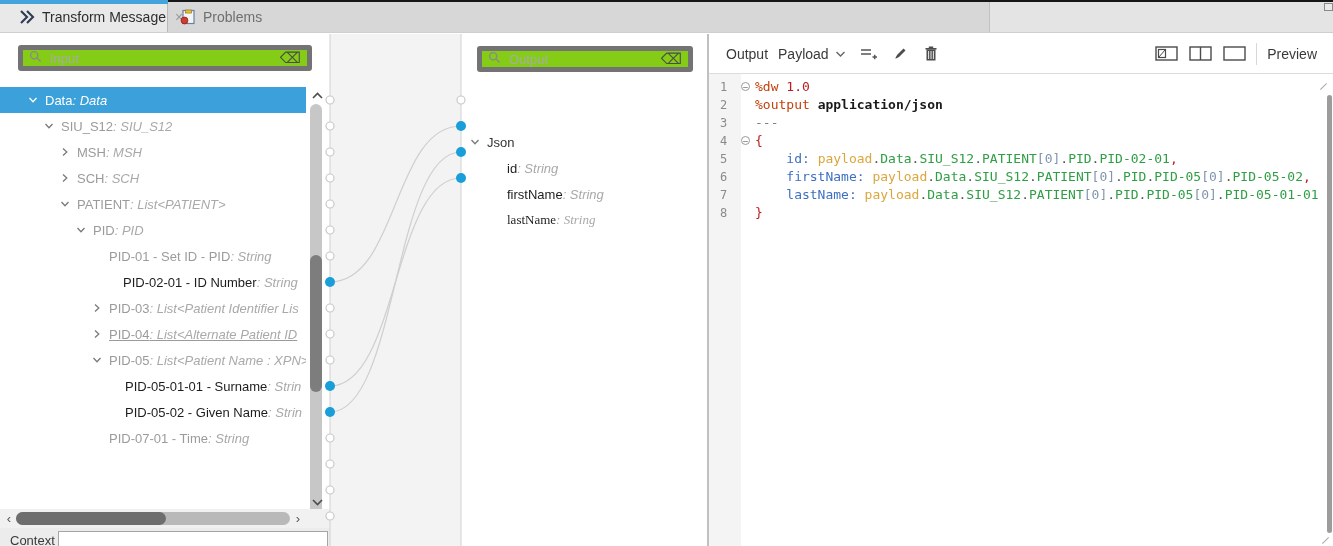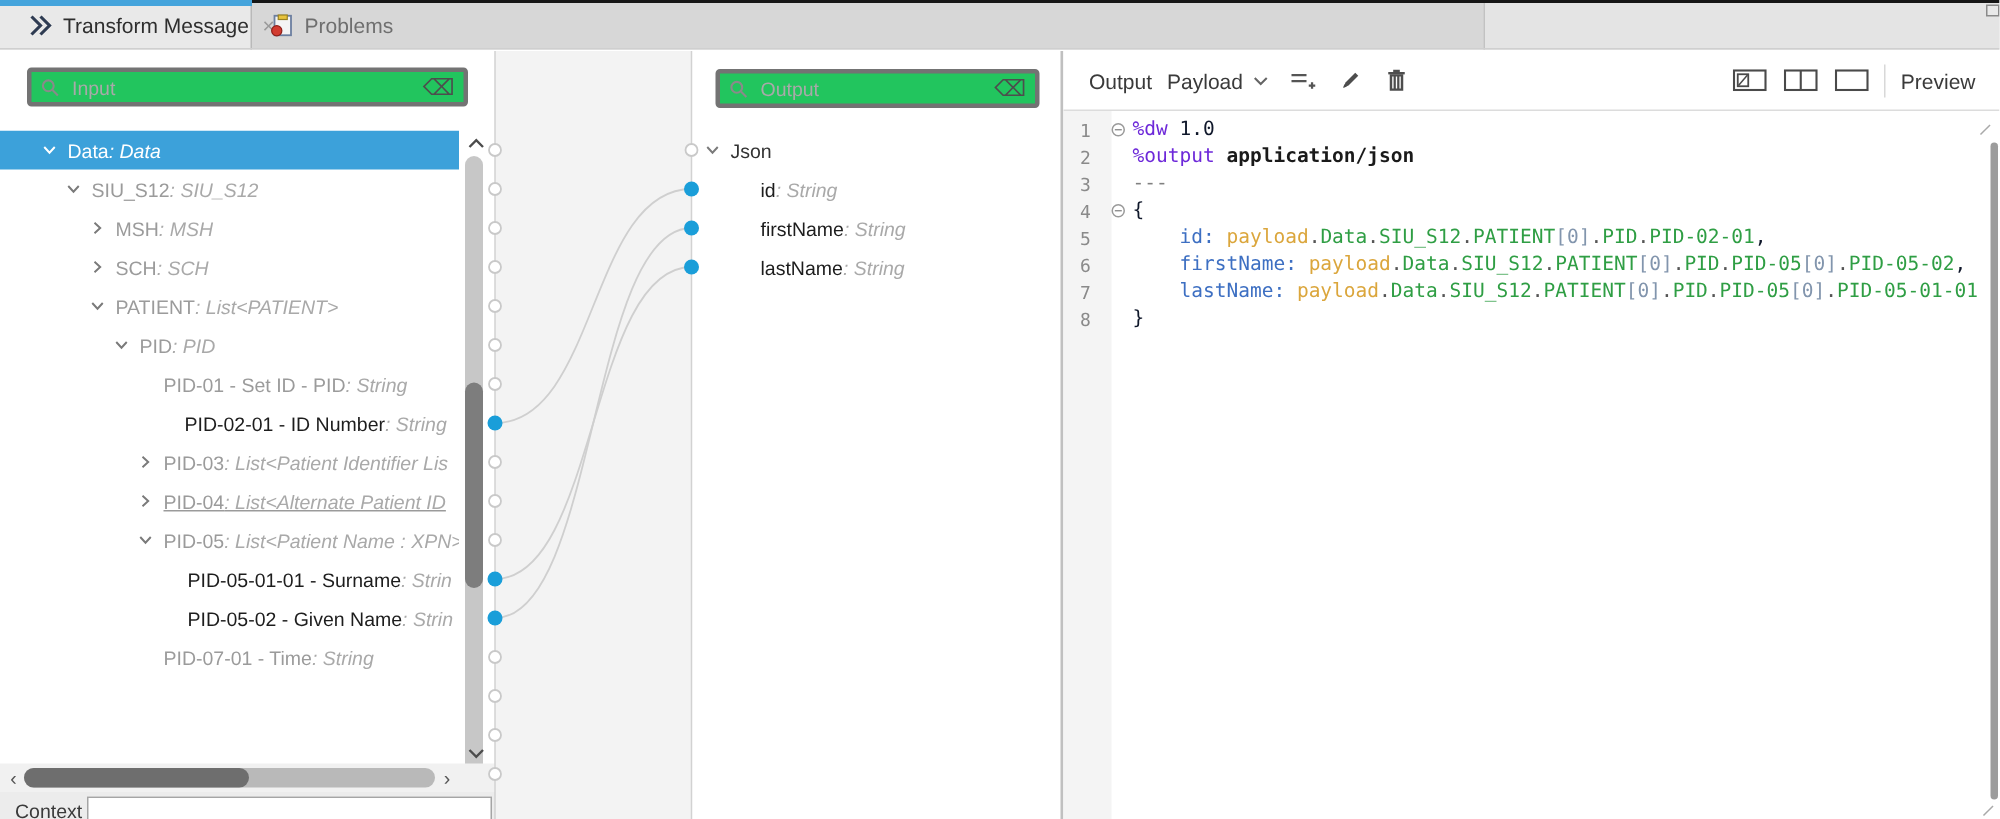--- a/index.html
+++ b/index.html
@@ -21,22 +21,22 @@
   .tabbar .rsection{position:absolute;left:989px;top:2px;width:344px;height:31px;background:#e4e4e4;border-left:1px solid #c2c2c2;}
   .mini-win{position:absolute;left:1324px;top:3px;width:7px;height:6px;border:1px solid #8a8a8a;background:#e9e9e9;}
   .tabbar .bottomline{position:absolute;left:0;top:32px;width:1333px;height:1px;background:#cfcfcf;}
   
   .panel-input{position:absolute;left:0;top:34px;width:330px;height:512px;background:#ffffff;}
   .canvasbg{position:absolute;left:330px;top:34px;width:131px;height:512px;background:#f3f3f3;}
   .panel-output{position:absolute;left:461px;top:34px;width:246px;height:512px;background:#ffffff;}
   .divider{position:absolute;left:707px;top:34px;width:2px;height:512px;background:#c0c0c0;}
   .panel-editor{position:absolute;left:709px;top:34px;width:624px;height:512px;background:#ffffff;}
   
-  .searchbox{position:absolute;height:26px;border:3px solid #737373;border-radius:3px;background:#22c55e;
-    display:flex;align-items:center;padding:0 6px;box-sizing:border-box;gap:6px;}
+  .searchbox{position:absolute;height:26px;border:5px solid #737373;border-radius:3px;background:#84cc16;
+    display:flex;align-items:flex-start;padding:0 6px;box-sizing:border-box;gap:6px;}
   .searchbox input{flex:1;border:none;outline:none;font-size:13px;color:#444;background:transparent;
     font-family:"Liberation Sans",sans-serif;min-width:0;}
   .searchbox input::placeholder{color:#a9a9a9;}
   .clear-ic{color:#4d4d4d;font-size:15px;line-height:1;cursor:pointer;}
   
   .tree{position:absolute;left:0;top:53px;width:306px;overflow:hidden;}
   .panel-output .tree{width:240px;}
   .trow{height:26px;display:flex;align-items:center;white-space:nowrap;font-size:13px;color:#9b9b9b;}
   .trow .chev{display:inline-flex;width:10px;height:10px;margin-right:7px;flex:none;}
   .trow .lbl{color:#9b9b9b;}
@@ -63,22 +63,22 @@
     display:flex;align-items:center;box-sizing:border-box;}
   .ed-header .txt{font-size:14px;color:#3a3a3a;}
   .ed-gutter{position:absolute;left:0;top:40px;width:32px;height:472px;background:#f4f4f4;}
   .ed-lines{position:absolute;left:0;top:44px;width:620px;font-family:"DejaVu Sans Mono",monospace;font-size:13px;}
   .cline{height:18px;line-height:18px;display:flex;white-space:pre;}
   .cline .num{width:19px;text-align:left;padding-left:11px;color:#8a8a8a;flex:none;font-size:12px;}
   .cline .fold{width:16px;flex:none;position:relative;}
   .cline .fold .fc{position:absolute;left:2px;top:4px;width:9px;height:9px;border:1px solid #9a9a9a;border-radius:50%;
     color:#777;font-size:9px;line-height:8px;text-align:center;background:#fff;box-sizing:border-box;}
   .cline .code{flex:none;}
-  .tk-dir{color:#6d28d9;}
-  .tk-plain{color:#0f172a;}
+  .tk-dir{color:#c2410c;}
+  .tk-plain{color:#b91c1c;}
   .tk-bold{color:#1a1a1a;font-weight:bold;}
   .tk-dim{color:#808080;}
   .tk-key{color:#3d6fc2;}
   .tk-payload{color:#dba63c;}
   .tk-path{color:#2f9e44;}
   .tk-dot{color:#555555;}
   .tk-idx{color:#8295ad;}
   .ed-scroll{position:absolute;left:618px;top:61px;width:5px;height:438px;background:#9c9c9c;border-radius:3px;}
   .grip{position:absolute;width:9px;height:1px;background:#a9a9a9;transform:rotate(-45deg);}
   .toolbtn{display:flex;align-items:center;justify-content:center;cursor:pointer;}
@@ -266,39 +266,39 @@
     <span style="display:inline-flex;">
       <svg width="13" height="13" viewBox="0 0 13 13">
           <circle cx="5.2" cy="5.2" r="3.6" fill="none" stroke="#8a8a8a" stroke-width="1.4"></circle>
           <line x1="8" y1="8" x2="11.6" y2="11.6" stroke="#8a8a8a" stroke-width="1.4"></line>
         </svg>
     </span>
     <input type="text" placeholder="Output" style="">
     <span class="clear-ic">⌫</span>
   </div>
   <div class="tree" id="output-tree">
-      <div class="trow dark" style="padding-left: 9px;">
+      <div class="trow dark" style="padding-left: 9px; margin-top: 42px;">
         <span class="chev">
           <svg width="10" height="10" viewBox="0 0 10 10">
             <polyline points="1.5,3 5,6.8 8.5,3" fill="none" stroke="#7a7a7a" stroke-width="1.3"></polyline>
           </svg>
         </span>
         <span class="lbl">Json</span>
       </div>
       <div class="trow mapped" style="padding-left: 29px;">
         <span style="display: inline-block; width: 17px;"></span>
         <span class="lbl">id</span>
         <span class="typ"> : String</span>
       </div>
       <div class="trow mapped" style="padding-left: 29px;">
         <span style="display: inline-block; width: 17px;"></span>
         <span class="lbl">firstName</span>
         <span class="typ"> : String</span>
       </div>
-      <div class="trow mapped" style="padding-left: 29px;">
+      <div class="trow mapped" style="padding-left: 29px; font-family: Liberation Serif, serif;">
         <span style="display: inline-block; width: 17px;"></span>
         <span class="lbl">lastName</span>
         <span class="typ"> : String</span>
       </div>
     </div>
 </div>
 
 <div class="divider"></div>
 
 <div class="panel-editor">

